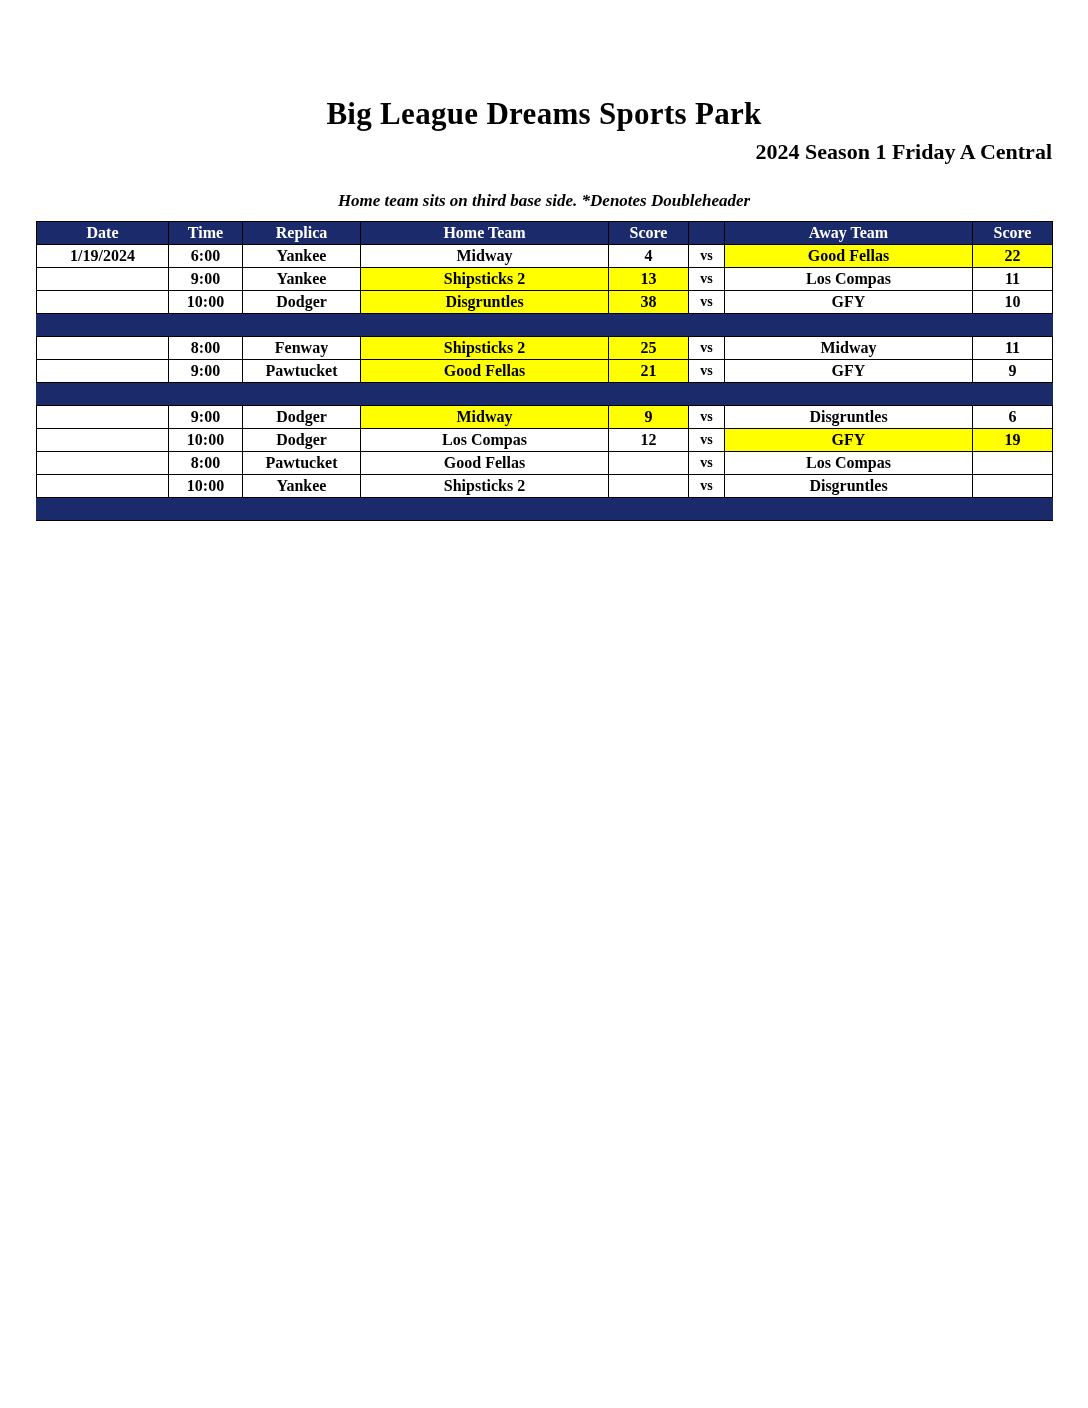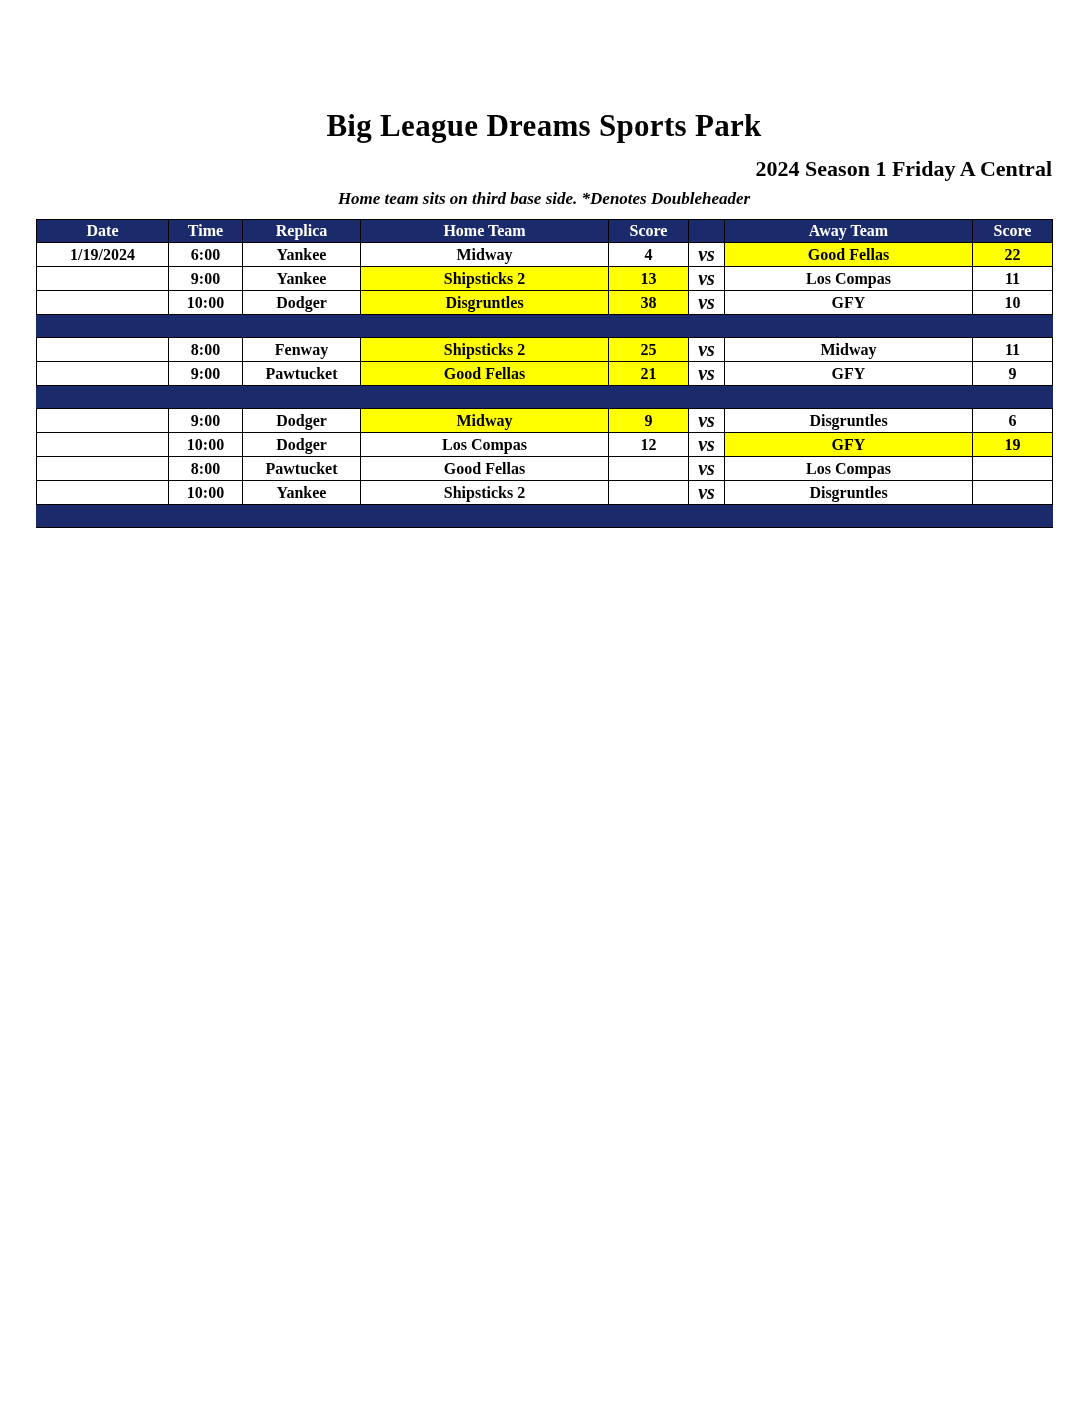--- a/index.html
+++ b/index.html
@@ -15,34 +15,34 @@
   body {
     width: 1088px;
     height: 1408px;
     font-family: "Liberation Serif", serif;
     color: #000;
   }
   .page {
     padding: 96px 36px 0 36px;
   }
   .page-title {
-    margin: 12px;
+    margin: 0;
     text-align: center;
     font-size: 31px;
     font-weight: bold;
     letter-spacing: 0.3px;
   }
   .page-subtitle {
     margin: 7px 0 0 0;
     text-align: right;
     font-size: 22px;
     font-weight: bold;
   }
   .page-note {
-    margin: 7px 0 10px 0;
+    margin: 26px 0 10px 0;
     text-align: center;
     font-size: 17px;
     font-weight: bold;
     font-style: italic;
   }
   table.schedule {
     border-collapse: collapse;
     table-layout: fixed;
     width: 1016px;
   }
@@ -73,22 +73,21 @@
   .schedule td.navy {
     background: var(--navy);
     color: var(--yellow);
     border-left-color: var(--navy);
     border-right-color: var(--navy);
   }
   .schedule td.hl {
     background: var(--yellow);
   }
   .schedule td.vs {
-    font-style: italic;
-    font-size: 20px;
+    font-size: 14px;
   }
   .schedule tr.spacer-row td {
     background: var(--navy);
     height: 23px;
   }
 </style>
 </head>
 <body>
 
 <div class="page">

